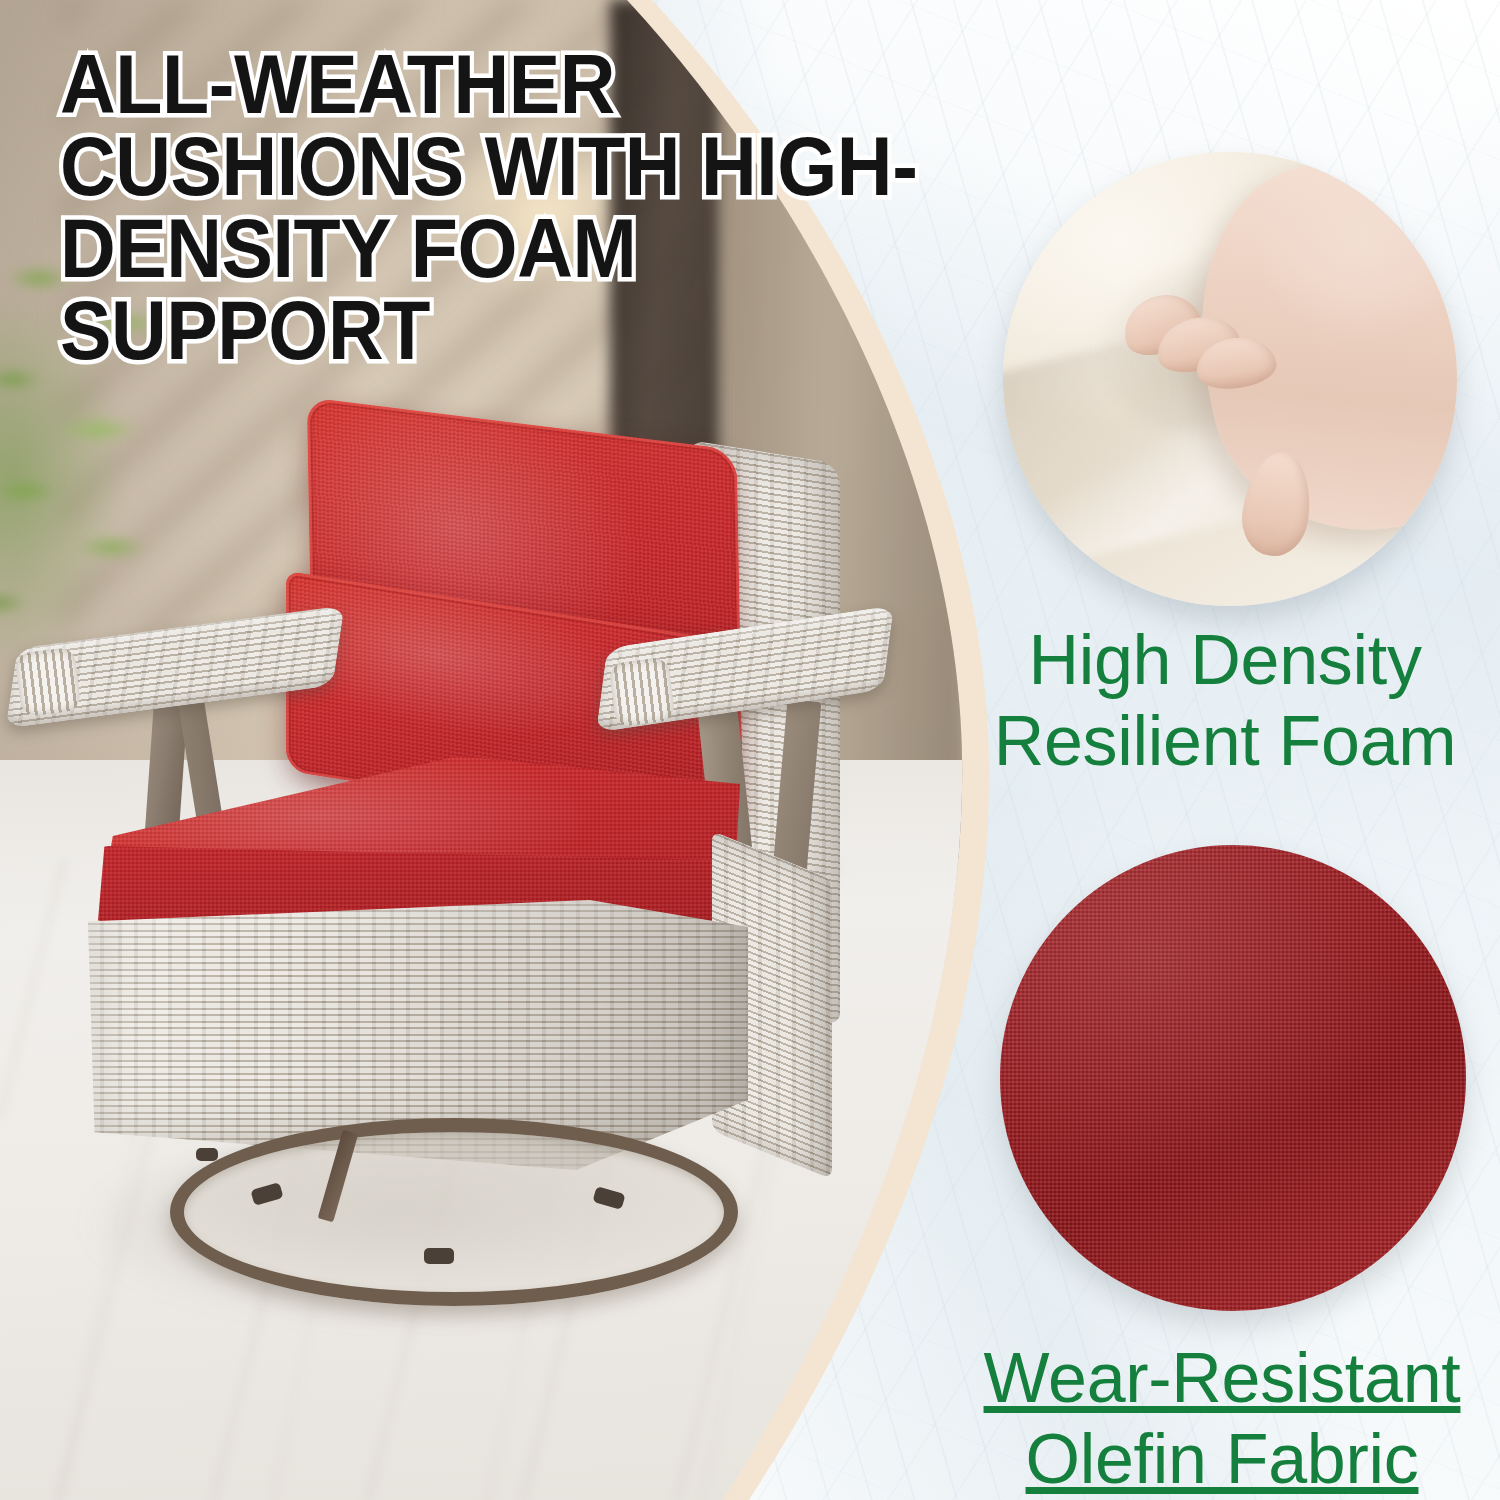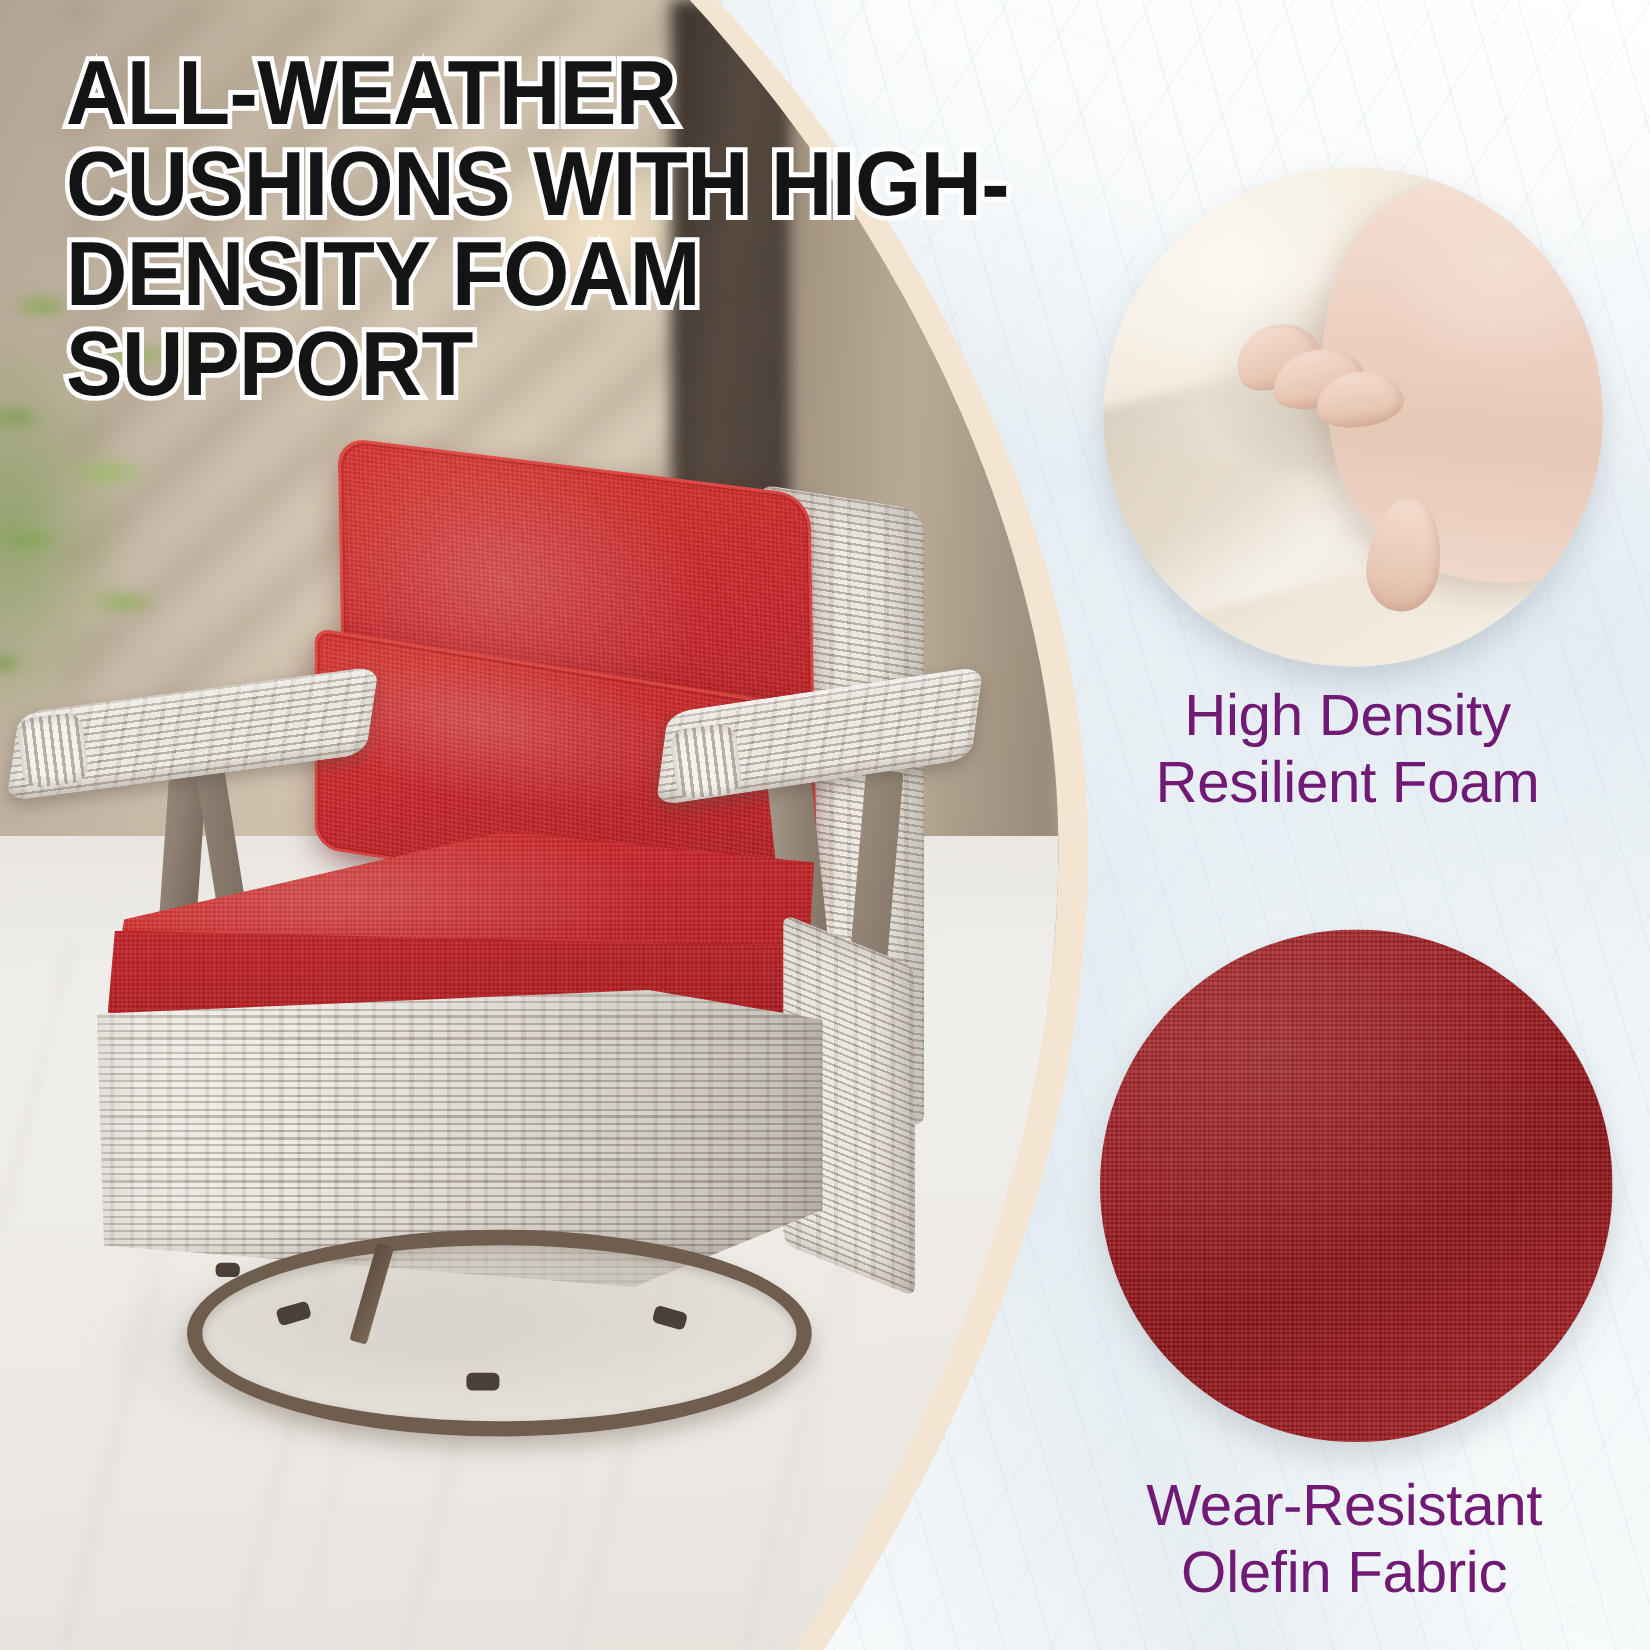--- a/index.html
+++ b/index.html
@@ -307,30 +307,30 @@
     -webkit-text-stroke:9px #ffffff;
     paint-order:stroke fill;
     text-shadow:0 2px 3px rgba(255,255,255,.6);
     white-space:pre-line;
   }
 
   
   .label{
     position:absolute;
     font-family:"Liberation Sans",sans-serif;
-    font-size:53px;
+    font-size:70px;
     line-height:1.16;
-    color:#701a75;
+    color:#15803d;
     text-align:center;
     width:540px;
     letter-spacing:-0.3px;
     white-space:pre-line;
   }
   .label-foam{left:955px;top:620px;}
-  .label-fabric{left:952px;top:1338px;}
+  .label-fabric{left:952px;top:1338px;text-decoration:underline;}
 </style>
 </head>
 <body>
 
 <div class="canvas">
 
   <div class="paper-bg"></div>
   <div class="paper-crease"></div>
 
   <div class="photo-border"></div>

